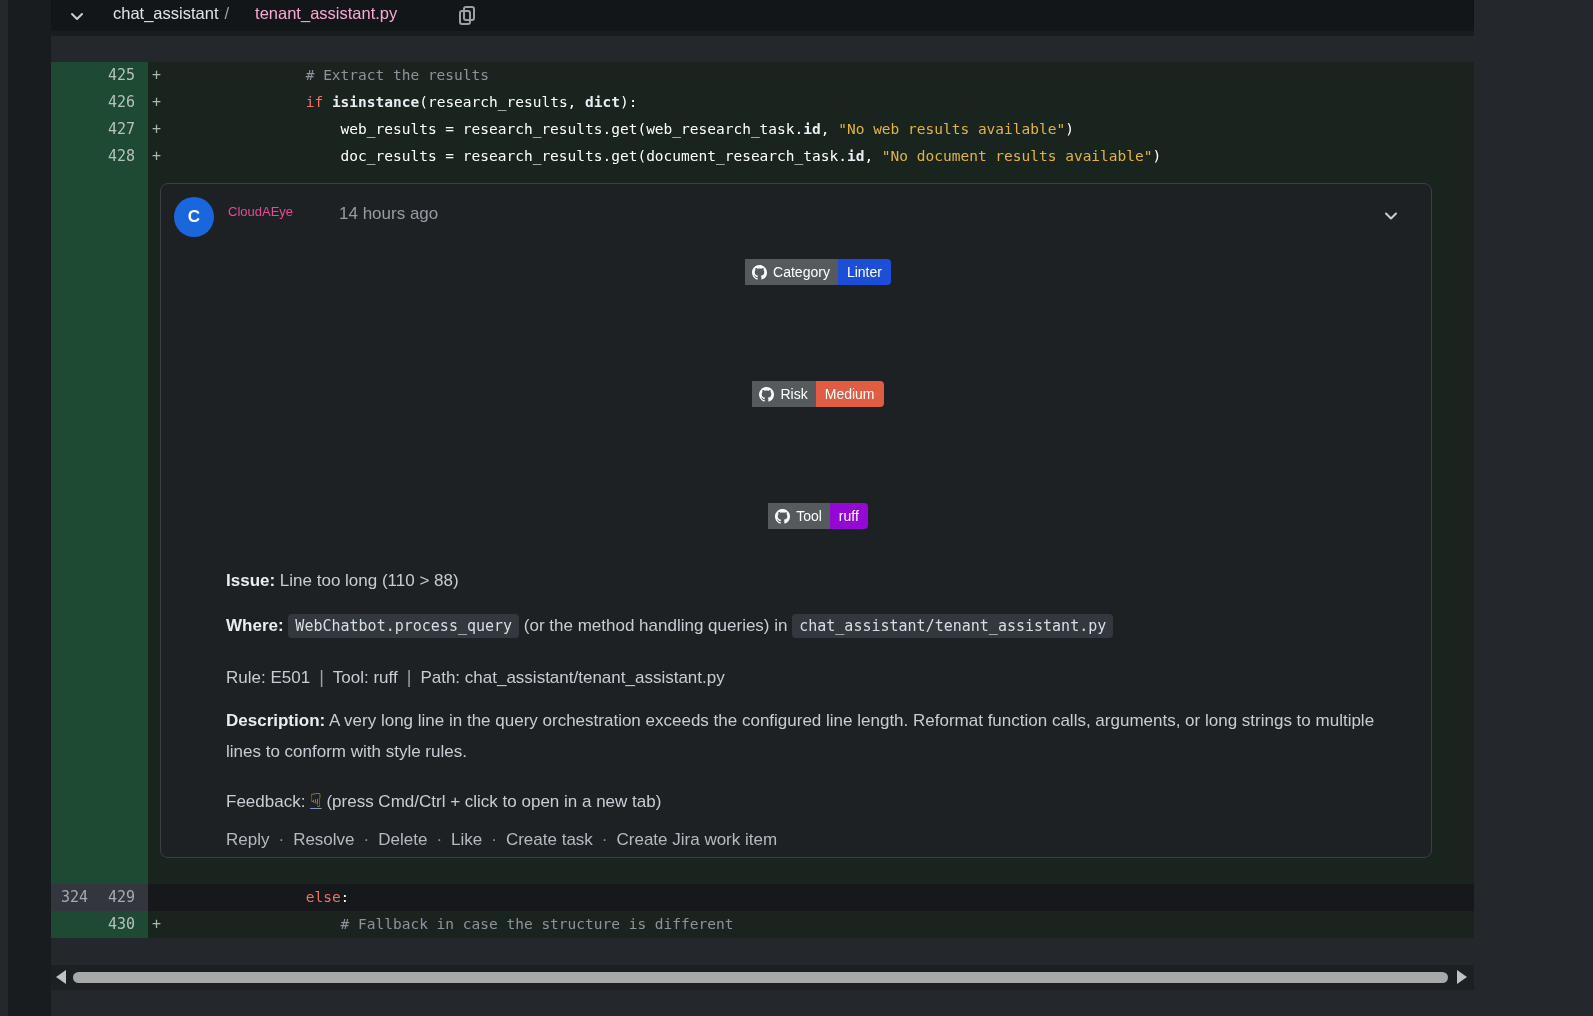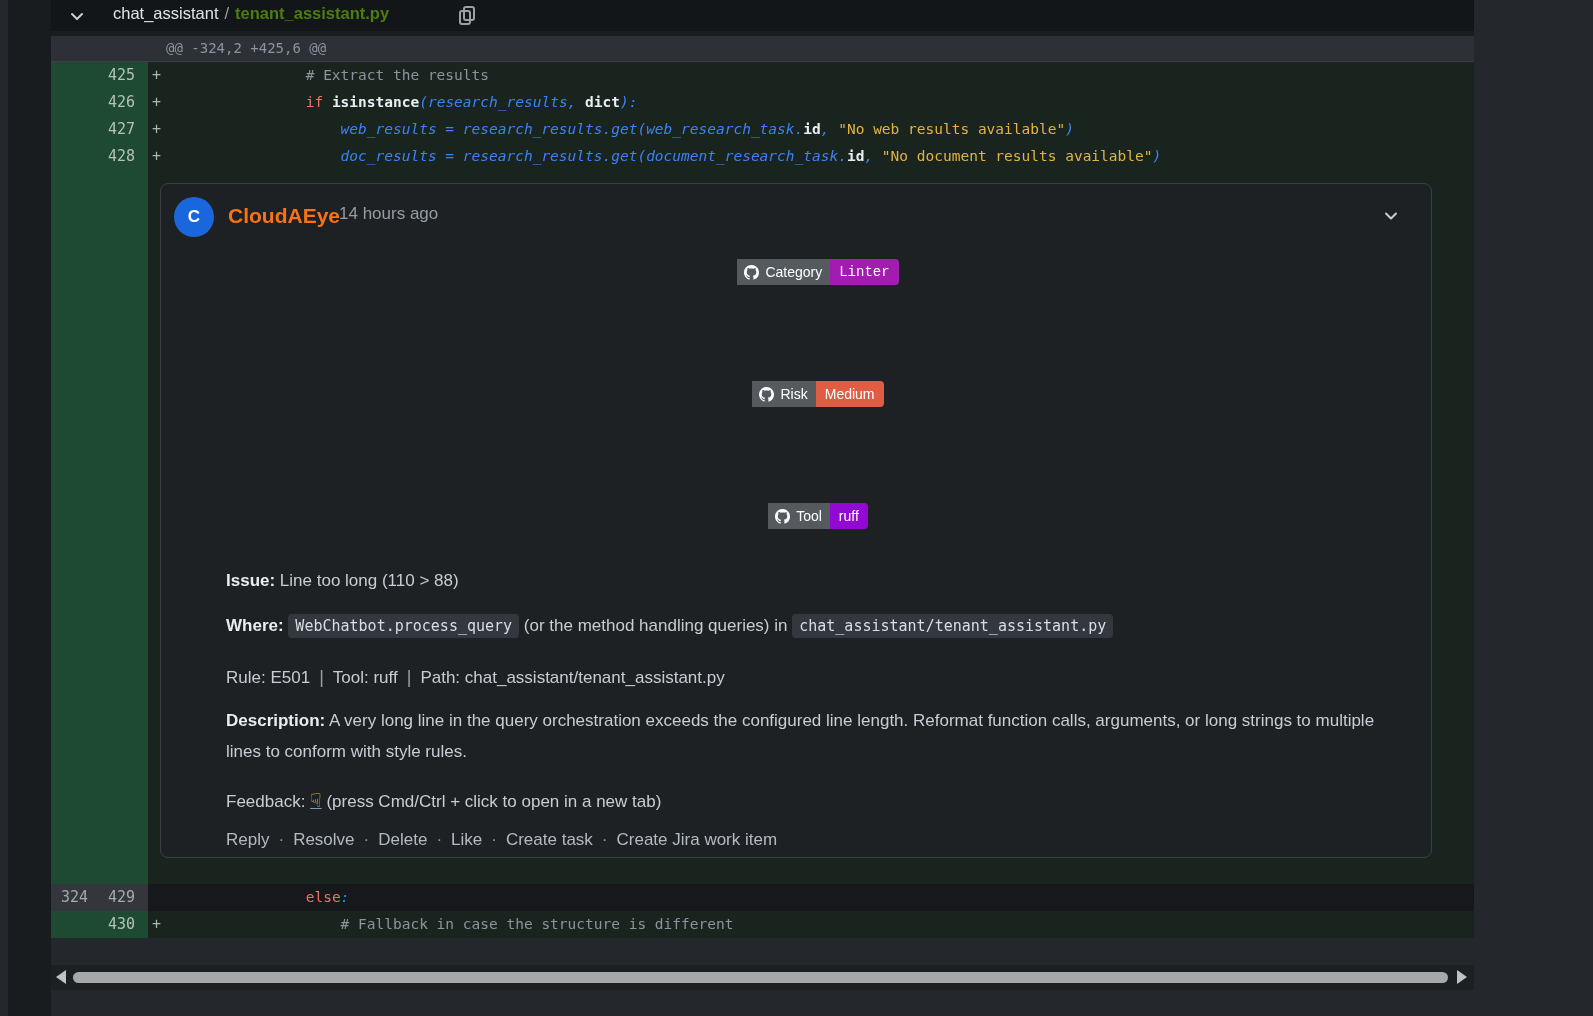--- a/index.html
+++ b/index.html
@@ -10,21 +10,21 @@
 
   .diff { position:absolute; left:51px; top:0; width:1423px; height:990px; }
 
   
   .file-header { position:absolute; left:0; top:0; width:100%; height:31px; background:#131619;
                  display:flex; align-items:center; }
   .fh-chevron { position:absolute; left:17px; top:7px; width:18px; height:18px; cursor:pointer; }
   .fh-path { position:absolute; left:62px; top:4px; font-size:16.5px; color:#dfe4e9; }
   .fh-dir { font-weight:400; }
   .fh-sep { color:#9aa1a8; padding:0 6px; }
-  .fh-file { font-weight:700; color:#4d7c0f; }
+  .fh-file { font-weight:400; color:#f9a8d4;margin-left:20px; }
   .fh-copy { position:absolute; left:404px; top:4px; width:24px; height:24px; cursor:pointer; }
 
   .hunk-gap { position:absolute; left:0; top:31px; width:100%; height:5px; background:#1a1d20; }
   .hunk-header { position:absolute; left:0; top:36px; width:100%; height:26px; background:#2d3137;
                  border-bottom:1px solid #3a3f45; }
   .hunk-text { position:absolute; left:115px; top:4px; font-family:"DejaVu Sans Mono", monospace;
                font-size:14px; color:#8b949e; }
 
   
   .code-zone { position:absolute; left:0; top:62px; width:100%; height:822px; }
@@ -48,33 +48,33 @@
                   white-space:pre; overflow:hidden; }
   .row.add { background:#1a241f; }
   .row.add .gutter { background:#1e4a34; color:#b6c1b8; }
   .row.add .marker { color:#a9b9ae; }
   .row.ctx { background:#16181c; }
   .row.ctx .gutter { background:#33373d; color:#a3aab2; }
   .row.del { background:#37201f; }
   .row.del .gutter { background:#632a26; color:#d3cdd0; }
   .row.del .marker { color:#c08780; }
 
-  .tok-pln { color:#3b82f6;font-style:italic; }
+  .tok-pln { color:#ffffff; }
   .tok-com { color:#8b949e; }
   .tok-kw  { color:#f47067; }
   .tok-b   { color:#e9eef3; font-weight:700; }
   .tok-str { color:#e3b341; }
 
   
   .card { position:absolute; left:109px; top:183px; width:1272px; height:675px;
           background:#1e2124; border:1px solid #3a3f46; border-radius:8px; }
   .avatar { position:absolute; left:13px; top:13px; width:40px; height:40px; border-radius:50%;
             background:#1a66dc; color:#fff; font-size:17px; font-weight:700;
             display:flex; align-items:center; justify-content:center; }
-  .author { position:absolute; left:67px; top:20px; font-size:21px; font-weight:700; color:#f97316; cursor:pointer; }
+  .author { position:absolute; left:67px; top:20px; font-size:13px; font-weight:400; color:#ec4899; cursor:pointer; }
   .timestamp { position:absolute; left:178px; top:20px; font-size:17px; color:#959ca4; }
   .card-chevron { position:absolute; right:32px; top:24px; width:16px; height:16px; cursor:pointer; }
 
   .badge-row { position:absolute; left:0; width:100%; display:flex; justify-content:center; }
   .badge-row.b1 { top:75px; } .badge-row.b2 { top:197px; } .badge-row.b3 { top:319px; }
   .badge { display:flex; height:26px; border-radius:4px; overflow:hidden; cursor:pointer;
            font-size:14px; color:#fff; text-decoration:none;padding-left:44px; }
   .badge .bl { background:#555a5f; display:flex; align-items:center; gap:6px; padding:0 8px 0 7px; }
   .badge .br { display:flex; align-items:center; padding:0 9px; }
 
@@ -126,23 +126,20 @@
       <span class="fh-copy">
         <svg class="stroke gray" width="24" height="24" viewBox="0 0 24 24">
           <rect x="9" y="3" width="10" height="13" rx="2"></rect>
           <rect x="5" y="7" width="10" height="13" rx="2"></rect>
         </svg>
       </span>
     </div>
 
     <div class="hunk-gap"></div>
 
-    <div class="hunk-header">
-      <span class="hunk-text">@@ -324,2 +425,6 @@</span>
-    </div>
 
     <div class="code-zone">
       <div class="gbg"></div>
       <div class="lbg"></div>
     </div>
 
     <div class="rows" id="rows-top">
         <div class="row add">
           <div class="gutter">
             <span class="lno old"></span>
@@ -188,21 +185,21 @@
       </span>
 
       <div class="badge-row b1">
           <a class="badge">
             <span class="bl">
               <svg width="15" height="15" viewBox="0 0 16 16" fill="#ffffff">
                 <path d="M8 0C3.58 0 0 3.58 0 8c0 3.54 2.29 6.53 5.47 7.59.4.07.55-.17.55-.38 0-.19-.01-.82-.01-1.49-2.01.37-2.53-.49-2.69-.94-.09-.23-.48-.94-.82-1.13-.28-.15-.68-.52-.01-.53.63-.01 1.08.58 1.23.82.72 1.21 1.87.87 2.33.66.07-.52.28-.87.51-1.07-1.78-.2-3.64-.89-3.64-3.95 0-.87.31-1.59.82-2.15-.08-.2-.36-1.02.08-2.12 0 0 .67-.21 2.2.82.64-.18 1.32-.27 2-.27s1.36.09 2 .27c1.53-1.04 2.2-.82 2.2-.82.44 1.1.16 1.92.08 2.12.51.56.82 1.27.82 2.15 0 3.07-1.87 3.75-3.65 3.95.29.25.54.73.54 1.48 0 1.07-.01 1.93-.01 2.2 0 .21.15.46.55.38A8.01 8.01 0 0 0 16 8c0-4.42-3.58-8-8-8z"></path>
               </svg>
               <span>Category</span>
             </span>
-            <span class="br" style="background: #a21caf; font-family: Liberation Mono, monospace;">Linter</span>
+            <span class="br" style="background: #1d4ed8;">Linter</span>
           </a>
         </div>
       <div class="badge-row b2">
           <a class="badge">
             <span class="bl">
               <svg width="15" height="15" viewBox="0 0 16 16" fill="#ffffff">
                 <path d="M8 0C3.58 0 0 3.58 0 8c0 3.54 2.29 6.53 5.47 7.59.4.07.55-.17.55-.38 0-.19-.01-.82-.01-1.49-2.01.37-2.53-.49-2.69-.94-.09-.23-.48-.94-.82-1.13-.28-.15-.68-.52-.01-.53.63-.01 1.08.58 1.23.82.72 1.21 1.87.87 2.33.66.07-.52.28-.87.51-1.07-1.78-.2-3.64-.89-3.64-3.95 0-.87.31-1.59.82-2.15-.08-.2-.36-1.02.08-2.12 0 0 .67-.21 2.2.82.64-.18 1.32-.27 2-.27s1.36.09 2 .27c1.53-1.04 2.2-.82 2.2-.82.44 1.1.16 1.92.08 2.12.51.56.82 1.27.82 2.15 0 3.07-1.87 3.75-3.65 3.95.29.25.54.73.54 1.48 0 1.07-.01 1.93-.01 2.2 0 .21.15.46.55.38A8.01 8.01 0 0 0 16 8c0-4.42-3.58-8-8-8z"></path>
               </svg>
               <span>Risk</span>
             </span>

